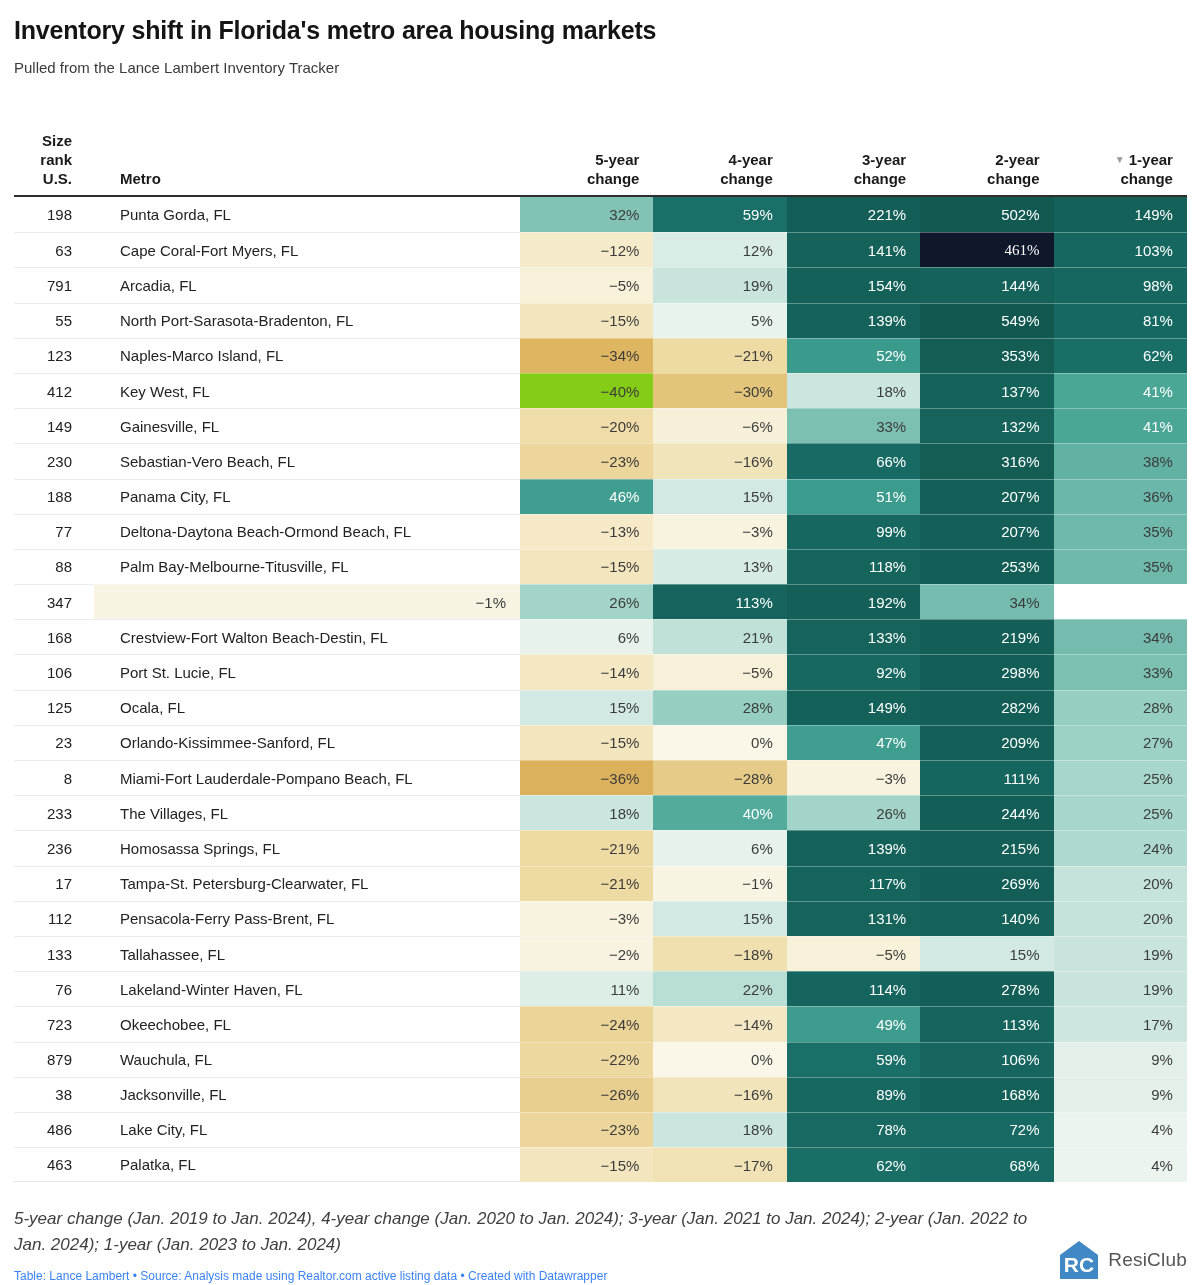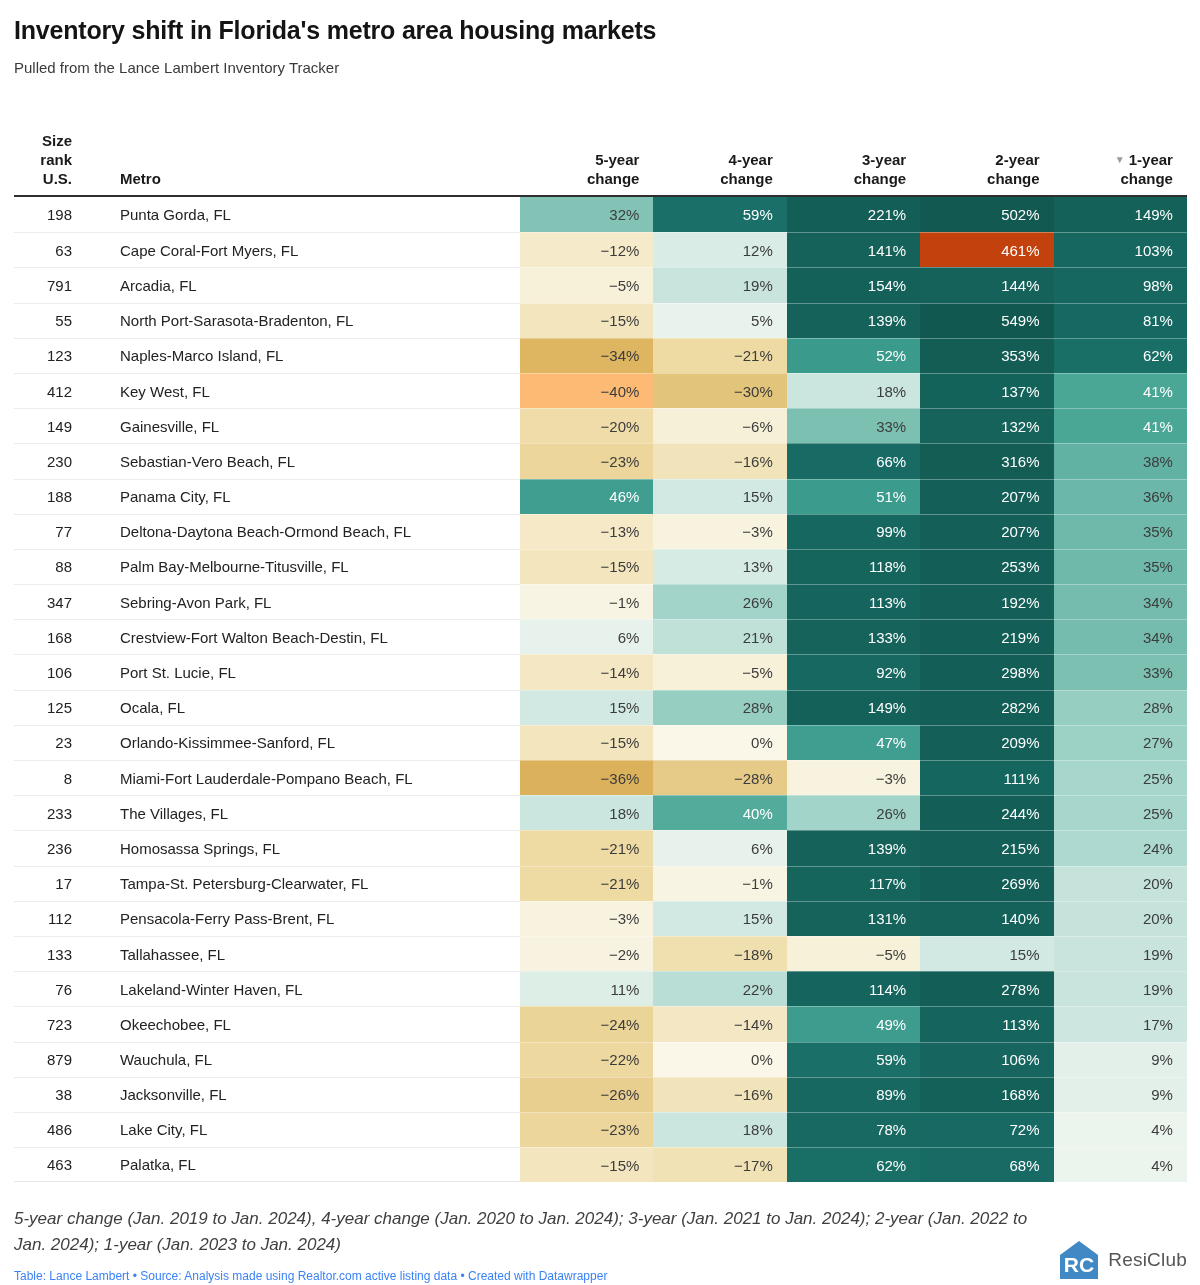--- a/index.html
+++ b/index.html
@@ -62,21 +62,21 @@
           <div class="cell val white" style="background: rgb(19, 95, 87);">221%</div>
           <div class="cell val white" style="background: rgb(17, 89, 81);">502%</div>
           <div class="cell val white" style="background: rgb(20, 97, 89);">149%</div>
         </div>
         <div class="grid-row row">
           <div class="cell rank">63</div>
           <div class="cell metro">Cape Coral-Fort Myers, FL</div>
           <div class="cell val" style="background: rgb(245, 235, 203);">−12%</div>
           <div class="cell val" style="background: rgb(217, 236, 230);">12%</div>
           <div class="cell val white" style="background: rgb(20, 98, 90);">141%</div>
-          <div class="cell val white" style="background: #c2410c;">461%</div>
+          <div class="cell val white" style="background: #0f172a; font-family: Liberation Serif, serif;">461%</div>
           <div class="cell val white" style="background: rgb(22, 103, 95);">103%</div>
         </div>
         <div class="grid-row row">
           <div class="cell rank">791</div>
           <div class="cell metro">Arcadia, FL</div>
           <div class="cell val" style="background: rgb(247, 241, 218);">−5%</div>
           <div class="cell val" style="background: rgb(200, 228, 221);">19%</div>
           <div class="cell val white" style="background: rgb(20, 97, 89); text-align: right;">154%</div>
           <div class="cell val white" style="background: rgb(20, 98, 90);">144%</div>
           <div class="cell val white" style="background: rgb(22, 103, 96);">98%</div>
@@ -95,21 +95,21 @@
           <div class="cell metro">Naples-Marco Island, FL</div>
           <div class="cell val" style="background: rgb(222, 181, 97);">−34%</div>
           <div class="cell val" style="background: rgb(238, 218, 163);">−21%</div>
           <div class="cell val white" style="background: rgb(58, 154, 140);">52%</div>
           <div class="cell val white" style="background: rgb(19, 93, 85);">353%</div>
           <div class="cell val white" style="background: rgb(25, 110, 102);">62%</div>
         </div>
         <div class="grid-row row">
           <div class="cell rank">412</div>
           <div class="cell metro">Key West, FL</div>
-          <div class="cell val" style="background: #fdba74;">−40%</div>
+          <div class="cell val" style="background: #84cc16;">−40%</div>
           <div class="cell val" style="background: rgb(227, 196, 123);">−30%</div>
           <div class="cell val" style="background: rgb(202, 230, 222);">18%</div>
           <div class="cell val white" style="background: rgb(20, 99, 91);">137%</div>
           <div class="cell val white" style="background: rgb(74, 167, 150);">41%</div>
         </div>
         <div class="grid-row row">
           <div class="cell rank">149</div>
           <div class="cell metro">Gainesville, FL</div>
           <div class="cell val" style="background: rgb(239, 220, 168);">−20%</div>
           <div class="cell val" style="background: rgb(247, 240, 216);">−6%</div>
@@ -148,21 +148,20 @@
           <div class="cell rank">88</div>
           <div class="cell metro">Palm Bay-Melbourne-Titusville, FL</div>
           <div class="cell val" style="background: rgb(243, 230, 191);">−15%</div>
           <div class="cell val" style="background: rgb(214, 235, 228);">13%</div>
           <div class="cell val white" style="background: rgb(21, 101, 93);">118%</div>
           <div class="cell val white" style="background: rgb(19, 95, 87);">253%</div>
           <div class="cell val" style="background: rgb(111, 185, 171);">35%</div>
         </div>
         <div class="grid-row row">
           <div class="cell rank">347</div>
-          <div class="cell metro">Sebring-Avon Park, FL</div>
           <div class="cell val" style="background: rgb(248, 244, 227);">−1%</div>
           <div class="cell val" style="background: rgb(162, 212, 201);">26%</div>
           <div class="cell val white" style="background: rgb(21, 101, 94);">113%</div>
           <div class="cell val white" style="background: rgb(20, 96, 88);">192%</div>
           <div class="cell val" style="background: rgb(117, 188, 175);">34%</div>
         </div>
         <div class="grid-row row">
           <div class="cell rank">168</div>
           <div class="cell metro">Crestview-Fort Walton Beach-Destin, FL</div>
           <div class="cell val" style="background: rgb(231, 242, 236);">6%</div>

